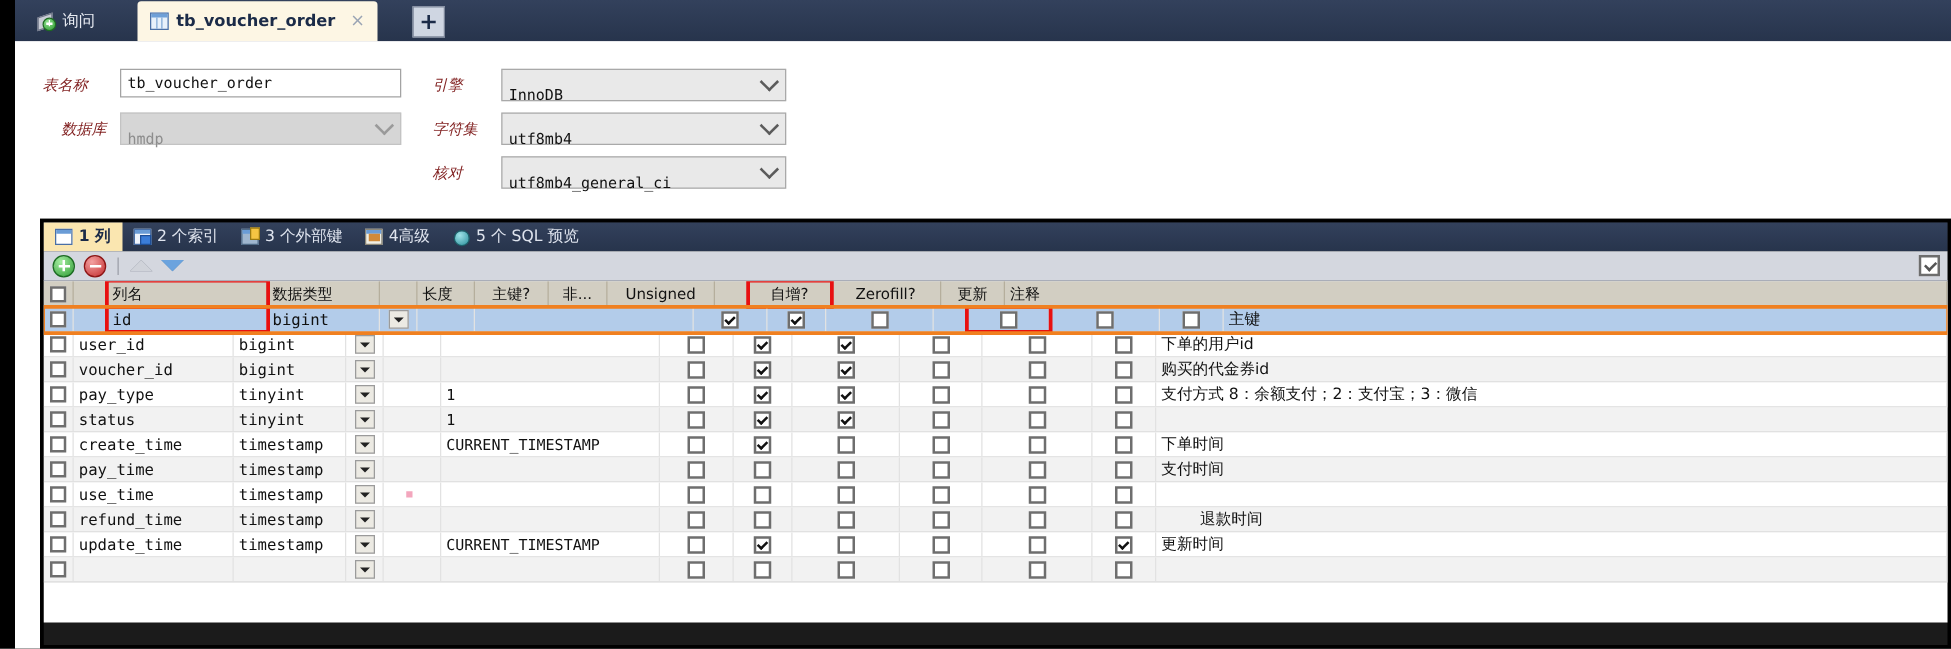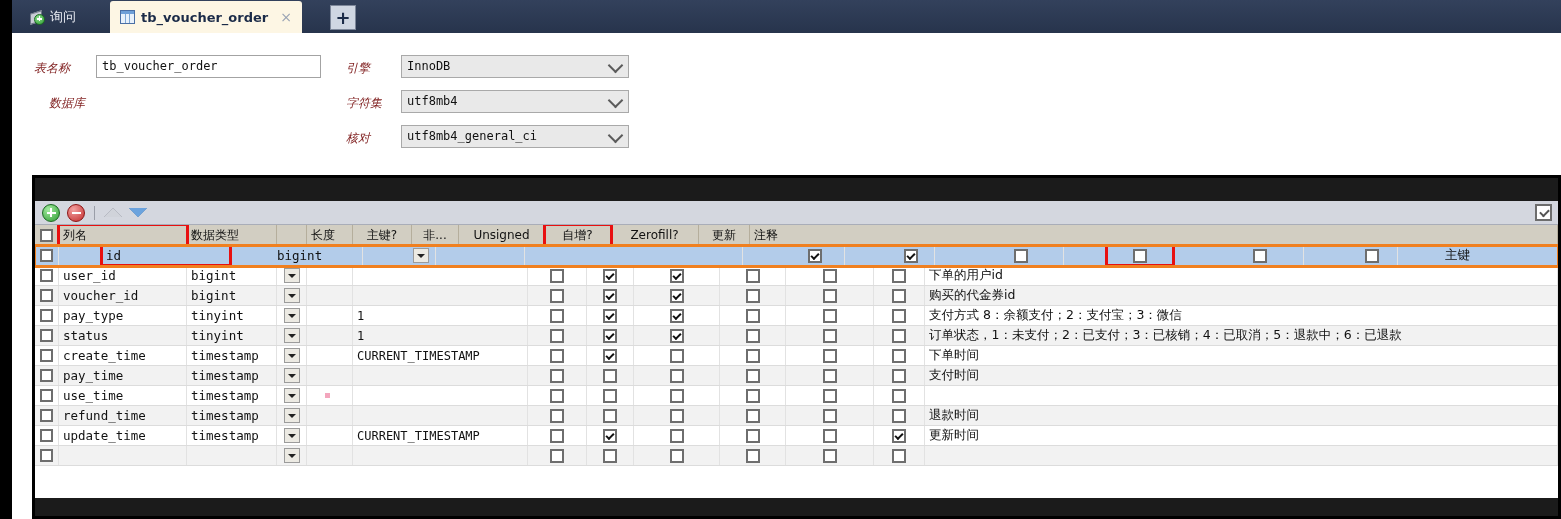--- a/index.html
+++ b/index.html
@@ -71,21 +71,21 @@
   .fi{
     position:absolute;box-sizing:border-box;height:23px;
     border:1px solid #a3a3a3;background:#fff;
     font-family:"DejaVu Sans Mono","Liberation Mono",monospace;font-size:12px;
     padding:2px 5px;color:#111;line-height:17px;
   }
   .sel{
     position:absolute;box-sizing:border-box;height:23px;
     border:1px solid #a9a9a9;background:#e9e9e9;
     font-family:"DejaVu Sans Mono","Liberation Mono",monospace;font-size:12px;
-    padding:2px 5px;color:#111;line-height:17px;
+    padding:12px 5px;color:#111;line-height:17px;
   }
   .sel .chev{
     position:absolute;right:7px;top:4px;width:9px;height:9px;
     border-left:2px solid #5b5b5b;border-bottom:2px solid #5b5b5b;
     transform:rotate(-45deg);
   }
   .sel.dis{background:#d6d6d6;border:1px solid #c3c3c3;color:#8d8d8d;}
   .sel.dis .chev{border-color:#9a9a9a;}
 
   
@@ -154,34 +154,34 @@
     padding-left:4px;box-sizing:border-box;height:100%;}
   .gc{box-sizing:border-box;height:100%;display:flex;align-items:center;
     border-right:1px solid #e2e2e2;padding-left:4px;overflow:hidden;white-space:nowrap;}
   .gc.ctr{justify-content:center;padding-left:0;}
   .mono{font-family:"DejaVu Sans Mono","Liberation Mono",monospace;font-size:12px;color:#111;}
   .cn{font-family:"DejaVu Sans Mono","Liberation Mono",monospace;font-size:12.5px;color:#111;}
   .cm{font-family:"DejaVu Sans","Liberation Sans",sans-serif;font-size:12.5px;color:#111;}
   .alt{background:#f2f2f2;}
   .wht{background:#ffffff;}
   .selrow{background:#b3ccea;}
-  .rowsel-outline{outline:3px solid #f08020;outline-offset:-1px;gap:43px;}
+  .rowsel-outline{outline:3px solid #f08020;outline-offset:-1px;}
 
   .cb{width:14px;height:14px;background:#fff;border:2px solid #6e6e6e;box-sizing:border-box;position:relative;}
   .cb.on::after{
     content:"";position:absolute;left:1px;top:2px;width:6px;height:3px;
     border-left:2px solid #111;border-bottom:2px solid #111;transform:rotate(-45deg);
   }
   .rowbox{width:13px;height:13px;background:#fff;border:2px solid #6e6e6e;box-sizing:border-box;}
   .ddl{
     width:16px;height:15px;background:#eceae3;border:1px solid #9b9b9b;box-sizing:border-box;
     display:flex;align-items:center;justify-content:center;
   }
   .ddl .ar{width:0;height:0;border-left:4px solid transparent;border-right:4px solid transparent;border-top:4px solid #222;}
-  .redbox{outline:3px solid #e81010;outline-offset:-1px;}
+  .redbox{outline:3px solid #e81010;outline-offset:-1px;margin-left:27px;}
   .lenmark{width:5px;height:5px;background:#f3a6bd;display:inline-block;margin-left:14px;}
 </style>
 </head>
 <body>
 
 <div class="window">
 
   <div class="titlebar">
     <div class="tstrip"></div>
 
@@ -200,20 +200,24 @@
     </div>
 
     <div class="tab-plus">+</div>
   </div>
 
   <div class="formpane">
     <div class="fl" style="left:22px;top:27px;">表名称</div>
     <div class="fi" style="left:84px;top:22px;width:225px;">tb_voucher_order</div>
 
     <div class="fl" style="left:37px;top:62px;">数据库</div>
+    <div class="sel dis" style="left:84px;top:57px;width:225px;">
+      <span>hmdp</span>
+      <span class="chev"></span>
+    </div>
 
     <div class="fl" style="left:334px;top:27px;">引擎</div>
     <div class="sel" style="left:389px;top:22px;width:228px;">
       <span>InnoDB</span>
       <span class="chev"></span>
     </div>
 
     <div class="fl" style="left:334px;top:62px;">字符集</div>
     <div class="sel" style="left:389px;top:57px;width:228px;">
       <span>utf8mb4</span>
@@ -222,20 +226,42 @@
 
     <div class="fl" style="left:334px;top:97px;">核对</div>
     <div class="sel" style="left:389px;top:92px;width:228px;">
       <span>utf8mb4_general_ci</span>
       <span class="chev"></span>
     </div>
   </div>
 
   <div class="panel">
 
+    <div class="subtabs">
+      <div class="stab on">
+        <span class="sic"></span>
+        <span>1 列</span>
+      </div>
+      <div class="stab">
+        <span class="sic i2"></span>
+        <span>2 个索引</span>
+      </div>
+      <div class="stab">
+        <span class="sic i3"></span>
+        <span>3 个外部键</span>
+      </div>
+      <div class="stab">
+        <span class="sic i4"></span>
+        <span>4高级</span>
+      </div>
+      <div class="stab">
+        <span class="sic i5"></span>
+        <span>5 个 SQL 预览</span>
+      </div>
+    </div>
 
     <div class="toolbar">
       <span class="tbtn add"></span>
       <span class="tbtn del"></span>
       <span class="tsep"></span>
       <span class="triUp"></span>
       <span class="triDn"></span>
       <span class="tbcheck"></span>
     </div>
 
@@ -415,21 +441,20 @@
             </div>
             <div class="gc ctr" style="width: 66px;">
               <span class="cb"></span>
             </div>
             <div class="gc ctr" style="width: 88px;">
               <span class="cb"></span>
             </div>
             <div class="gc ctr" style="width: 51px;">
               <span class="cb"></span>
             </div>
-            <div class="gc cm" style="flex: 1 1 0%;">订单状态，1：未支付；2：已支付；3：已核销；4：已取消；5：退款中；6：已退款</div>
           </div>
           <div class="grow wht">
             <div class="gc ctr" style="width: 24px;">
               <span class="rowbox"></span>
             </div>
             <div class="gc cn" style="width: 128px;">create_time</div>
             <div class="gc cn" style="width: 90px;">timestamp</div>
             <div class="gc ctr" style="width: 30px;">
               <span class="ddl">
                 <span class="ar"></span>
@@ -548,21 +573,21 @@
             </div>
             <div class="gc ctr" style="width: 66px;">
               <span class="cb"></span>
             </div>
             <div class="gc ctr" style="width: 88px;">
               <span class="cb"></span>
             </div>
             <div class="gc ctr" style="width: 51px;">
               <span class="cb"></span>
             </div>
-            <div class="gc cm" style="flex: 1 1 0%;">退款时间</div>
+            <div class="gc cm" style="flex: 1 1 0%; margin-left: 31px;">退款时间</div>
           </div>
           <div class="grow wht">
             <div class="gc ctr" style="width: 24px;">
               <span class="rowbox"></span>
             </div>
             <div class="gc cn" style="width: 128px;">update_time</div>
             <div class="gc cn" style="width: 90px;">timestamp</div>
             <div class="gc ctr" style="width: 30px;">
               <span class="ddl">
                 <span class="ar"></span>

